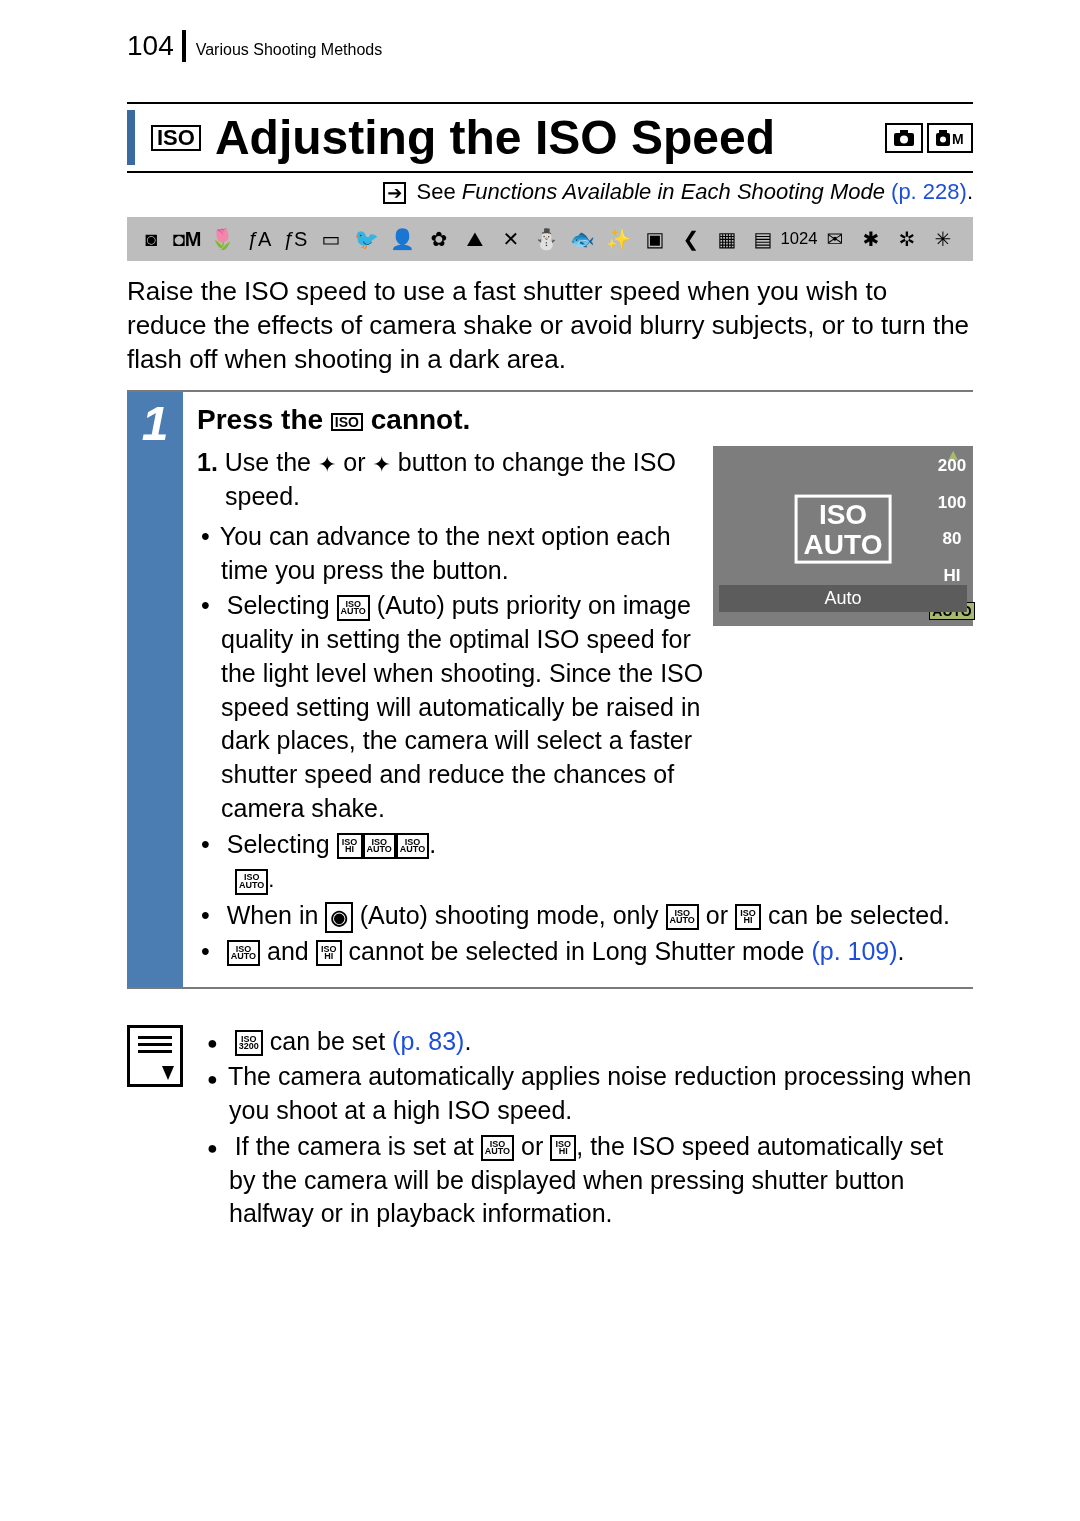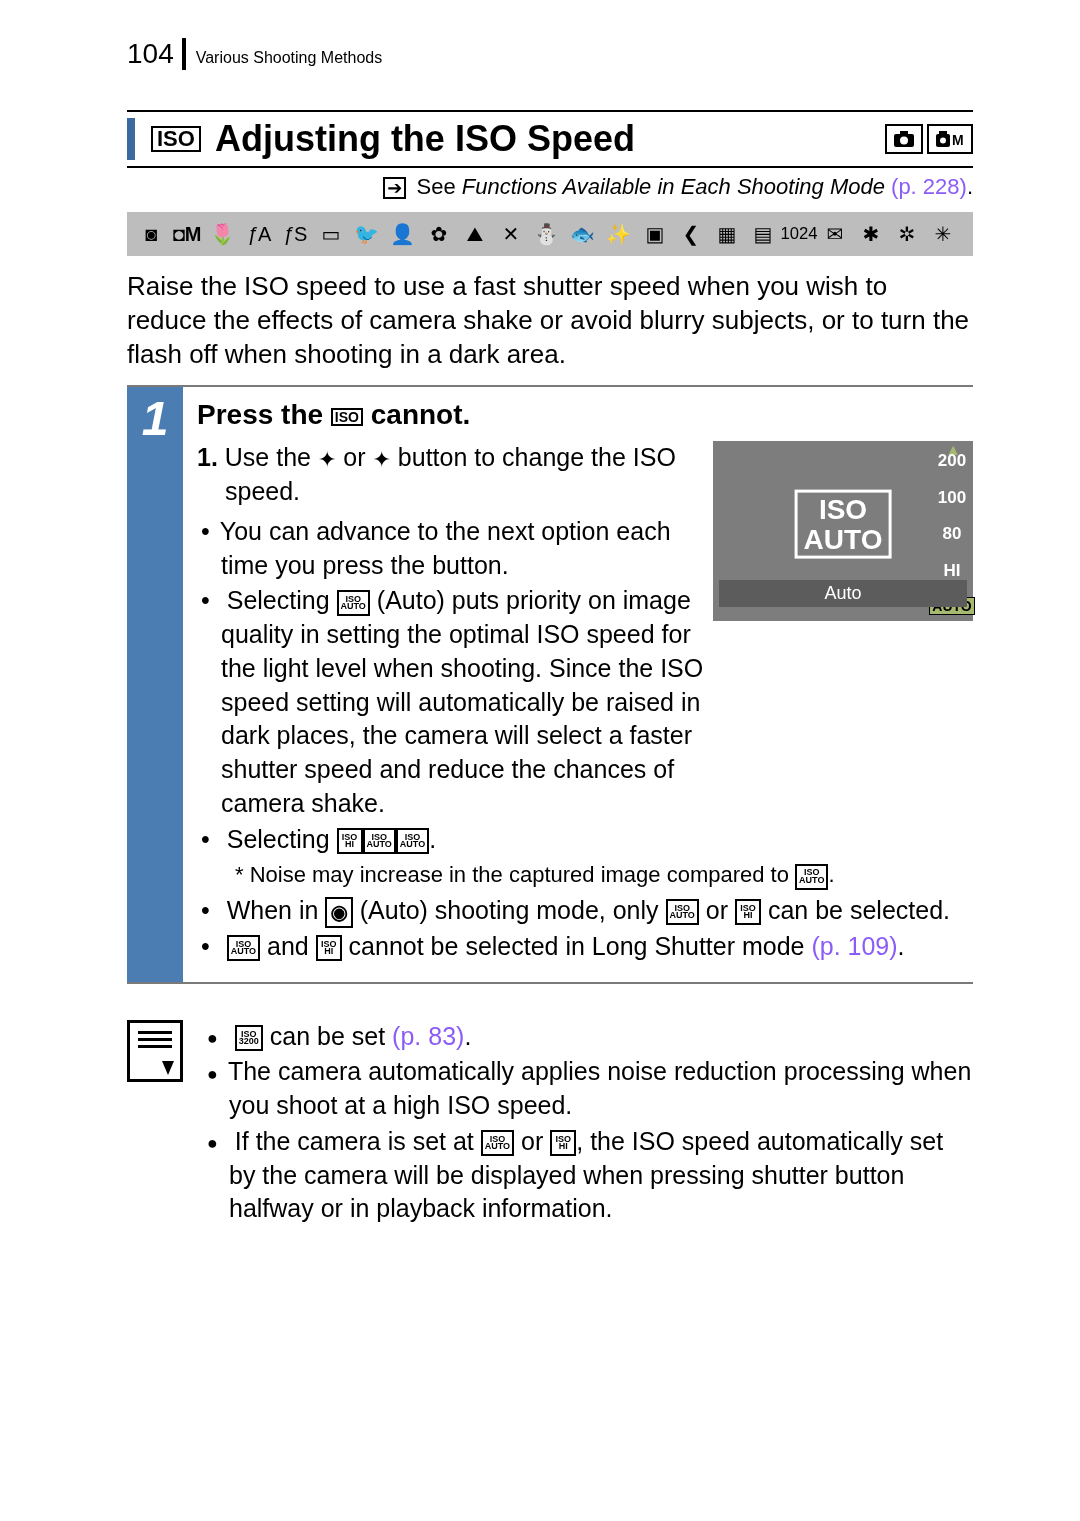--- a/index.html
+++ b/index.html
@@ -4,21 +4,21 @@
 <style>
   * { box-sizing: border-box; }
   body {
     margin: 0;
     background: #fff;
     font-family: Arial, Helvetica, sans-serif;
     color: #000;
   }
   .page {
     width: 986px;
-    margin: 8px auto;
+    margin: 0 auto;
     padding: 30px 60px 60px 80px;
   }
   .header-row {
     display: flex;
     align-items: baseline;
     gap: 10px;
     margin-bottom: 40px;
   }
   .page-num {
     font-size: 28px;
@@ -54,21 +54,21 @@
     display: inline-block;
     border: 2px solid #000;
     font-weight: 900;
     font-size: 14px;
     padding: 0 2px;
     line-height: 1;
     vertical-align: middle;
     font-family: Arial, sans-serif;
   }
   .section-heading {
-    font-size: 36px;
+    font-size: 48px;
     font-weight: 900;
     flex: 1;
   }
   .mode-badges {
     display: flex;
     gap: 4px;
   }
   .mode-badge {
     border: 2px solid #000;
     padding: 4px 6px;
@@ -86,21 +86,21 @@
   .see-link .arrow-box {
     display: inline-block;
     border: 2px solid #000;
     font-size: 18px;
     padding: 0 2px;
     margin-right: 4px;
     line-height: 1;
     vertical-align: middle;
   }
   .italic { font-style: italic; }
-  .link { color: #8b5cf6; }
+  .link { color: #1d4ed8; }
   .icon-strip {
     background: #bdbdbd;
     display: flex;
     align-items: center;
     gap: 8px;
     padding: 8px 10px;
     margin-bottom: 14px;
   }
   .icon-strip .ico {
     width: 28px;
@@ -449,21 +449,21 @@
               <span class="top">ISO</span>
               <span class="bot">HI</span>
             </span><span class="inline-icon">
               <span class="top">ISO</span>
               <span class="bot">AUTO</span>
             </span><span class="inline-icon">
               <span class="top">ISO</span>
               <span class="bot">AUTO</span>
             </span><span>.</span>
           <div class="note-star">
-            <span>* Noise may increase in the captured image compared to </span><span class="inline-icon">
+            <span class="inline-icon">
                 <span class="top">ISO</span>
                 <span class="bot">AUTO</span>
               </span><span>.</span>
           </div>
         </li>
         <li>
           <span>When in </span><span class="auto-box">◉</span><span> (Auto) shooting mode, only </span><span class="inline-icon">
               <span class="top">ISO</span>
               <span class="bot">AUTO</span>
             </span><span> or </span><span class="inline-icon">

